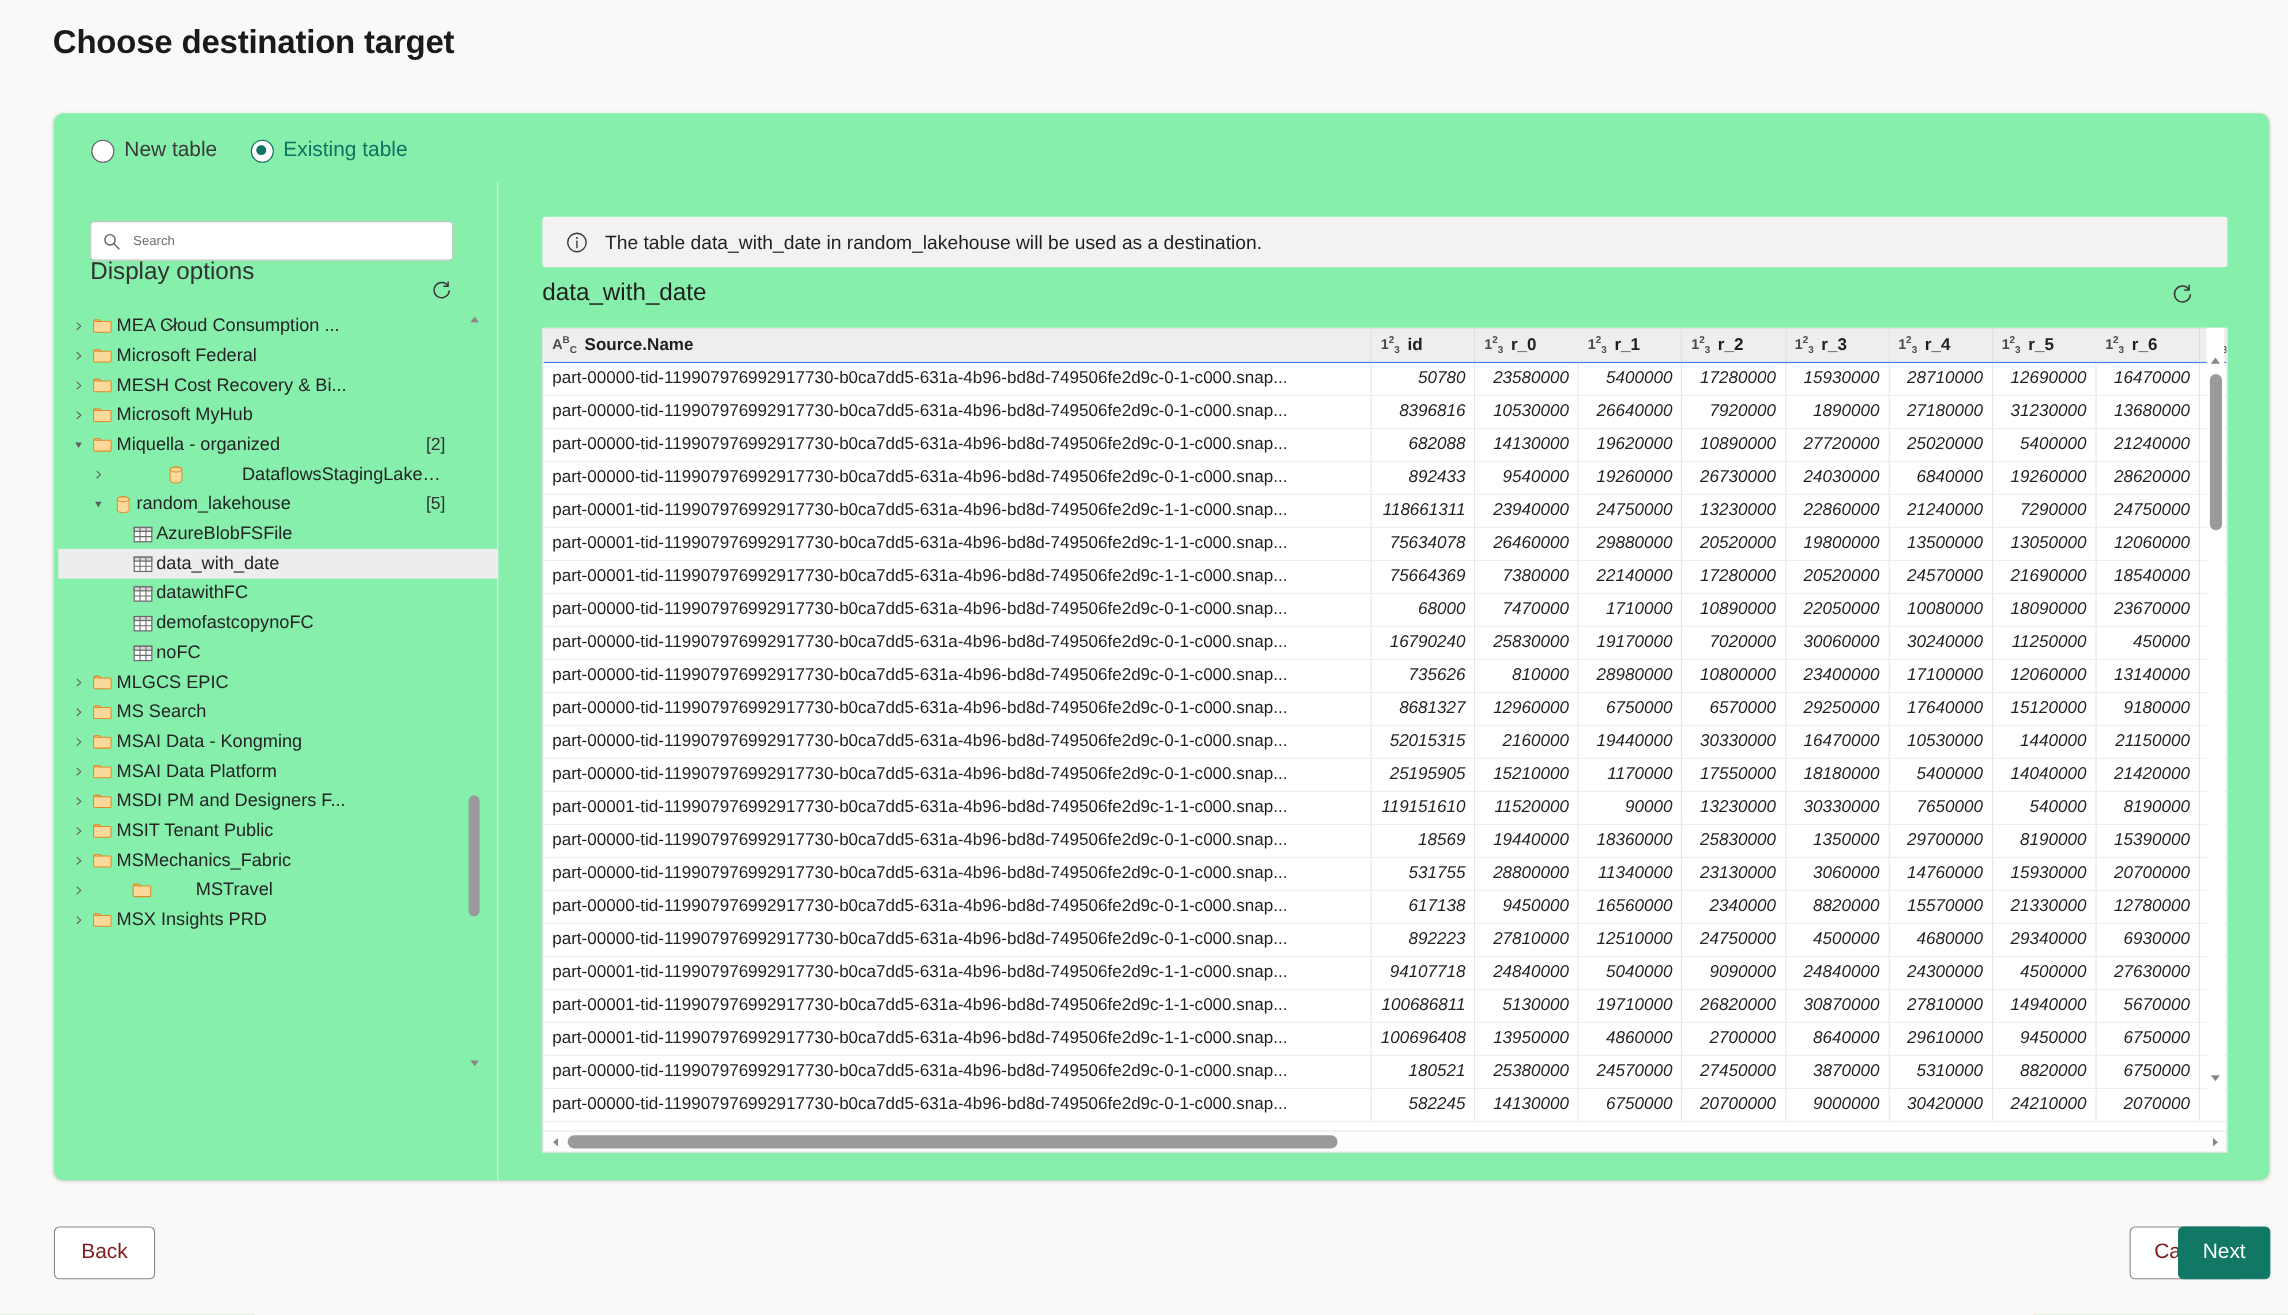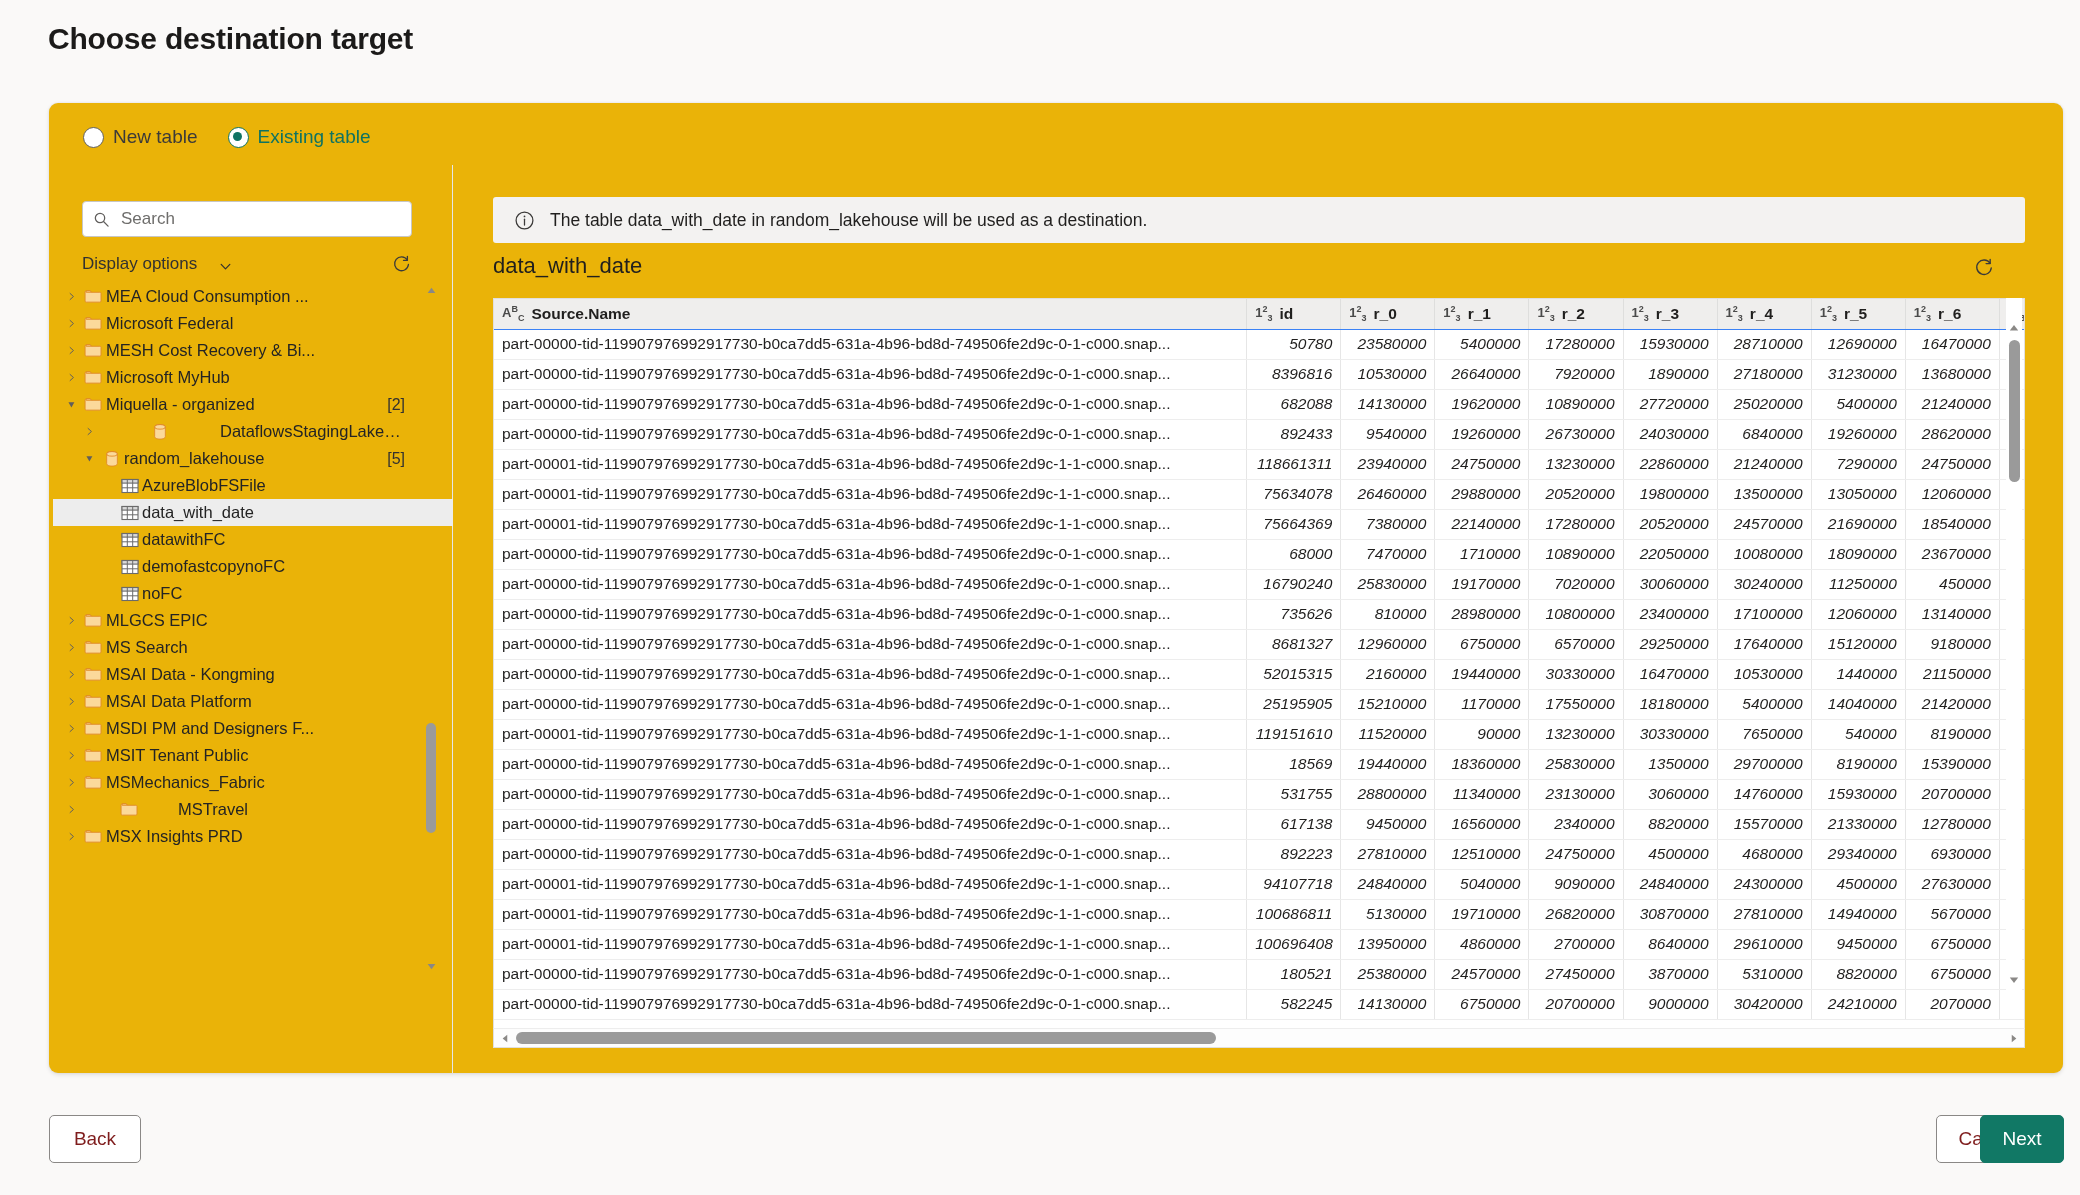--- a/index.html
+++ b/index.html
@@ -26,21 +26,21 @@
     font-weight: 600;
     letter-spacing: -0.2px;
     color: #1b1a19;
   }
 
   
   .card {
     position: absolute;
     left: 33px; top: 103px;
     width: 2014px; height: 970px;
-    background: #eab308;
+    background: #86efac;
     border-radius: 9px;
     box-shadow: 0 1.5px 4px rgba(0,0,0,0.10), 0 0 2px rgba(0,0,0,0.08);
   }
 
   
   .radio-row {
     position: absolute;
     left: 34px; top: 23px;
     display: flex;
     align-items: center;
@@ -84,35 +84,35 @@
     border-radius: 4px;
     background: #fff;
     display: flex; align-items: center;
     padding: 0 10px;
     gap: 9px;
   }
   .search-ico { width: 17px; height: 17px; flex: none; color: #605e5c; }
   .search-input {
     border: none; outline: none; background: transparent;
     font-family: "Liberation Sans", sans-serif;
-    font-size: 17px; color: #323130;
+    font-size: 12px; color: #323130;
     width: 100%;
   }
   .search-input::placeholder { color: #6e6d6b; }
 
   .display-row {
     position: absolute;
     left: 33px; top: 85px;
     width: 330px; height: 28px;
     display: flex; align-items: center;
     justify-content: space-between;
   }
   .display-opts {
     display: flex; align-items: center; gap: 22px;
-    font-size: 17px; color: #323130; cursor: pointer;
+    font-size: 22px; color: #323130; cursor: pointer; flex-direction: column;
   }
   .chev { width: 13px; height: 13px; color: #323130; }
   .refresh-ico { width: 21px; height: 21px; color: #3b3a39; cursor: pointer; }
 
   
   .tree {
     position: absolute;
     left: 0; top: 118px;
     width: 404px; height: 690px;
     overflow: hidden;

